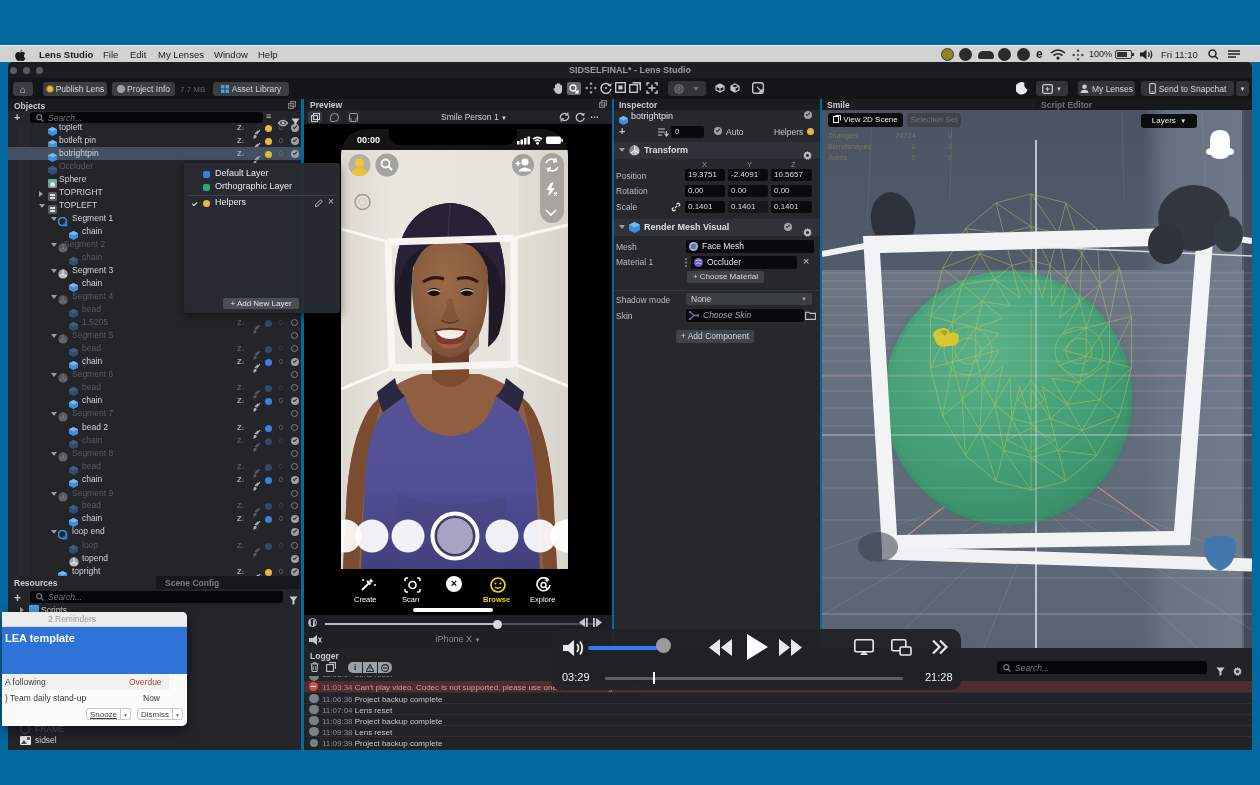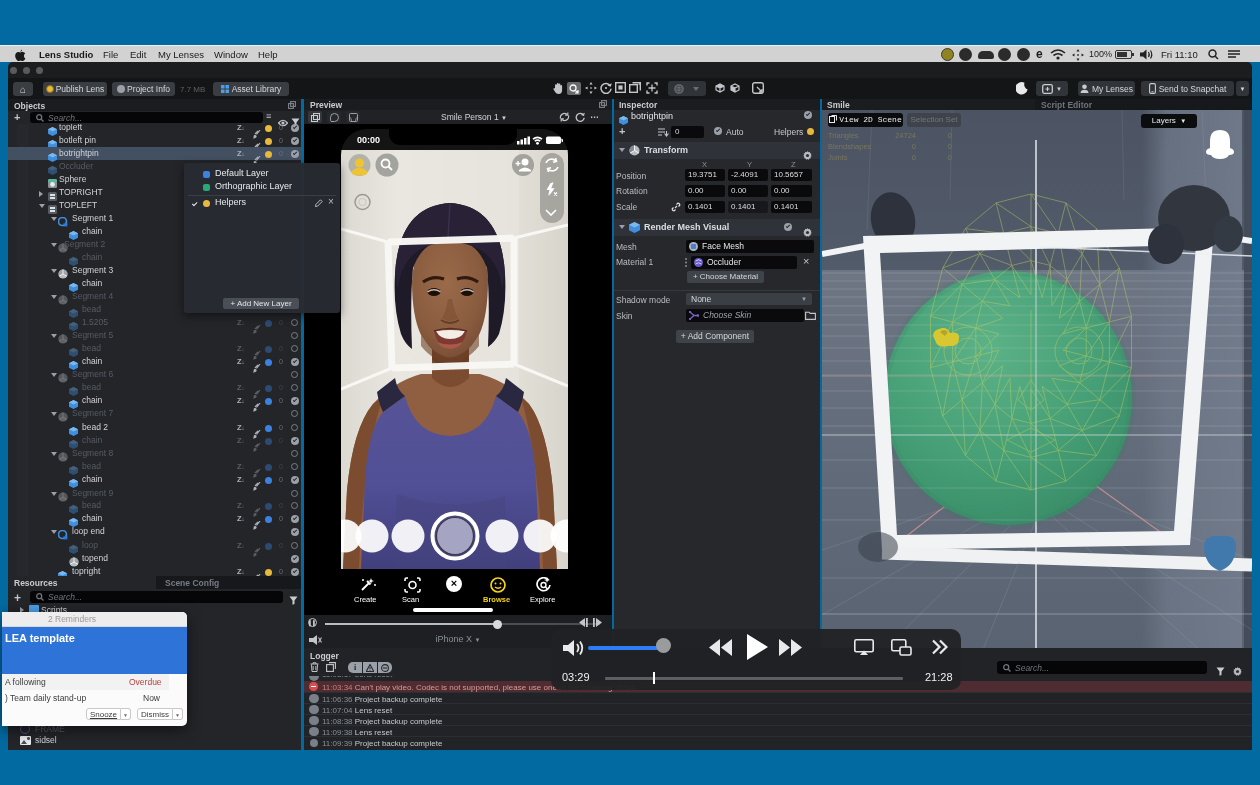--- a/index.html
+++ b/index.html
@@ -60,20 +60,21 @@
       </svg>
     <svg class="abs" style="left:1228px;top:4px;" width="12" height="9" viewBox="0 0 12 9">
         <path d="M0 1 H12 M0 4 H12 M0 7 H8" stroke="#222" stroke-width="1.4"></path>
       </svg>
   </div>
 
   <div class="abs" id="titlebar" style="left:8px;top:62px;width:1244px;height:16px;background:#1c1d1f;border-radius:5px 5px 0 0;">
     <div class="abs" style="left:2px;top:5px;width:7px;height:7px;border-radius:50%;background:#5a5b5e;"></div>
     <div class="abs" style="left:15px;top:5px;width:7px;height:7px;border-radius:50%;background:#5a5b5e;"></div>
     <div class="abs" style="left:28px;top:5px;width:7px;height:7px;border-radius:50%;background:#5a5b5e;"></div>
+    <div class="abs" style="left:0;top:3px;width:1244px;text-align:center;color:#9b9da0;font-size:9px;font-weight:bold;">SIDSELFINAL* - Lens Studio</div>
   </div>
 
   <div class="abs" id="toolbar" style="left:8px;top:78px;width:1244px;height:21px;background:#141517;">
     <div class="btn abs" style="left:5px;top:4px;width:20px;height:14px;font-size:10px;">⌂</div>
     <div class="btn abs" style="left:35px;top:4px;width:64px;height:14px;font-size:8.5px;"><span style="display:inline-block;width:8px;height:8px;border-radius:50%;background:#e8b93c;margin-right:2px;border:1.5px solid #8f6d12;"></span>Publish Lens</div>
     <div class="btn abs" style="left:104px;top:4px;width:63px;height:14px;font-size:8.5px;"><span style="display:inline-block;width:8px;height:8px;border-radius:50%;background:#9aa0a6;margin-right:2px;"></span>Project Info</div>
     <div class="abs" style="left:172px;top:7px;color:#5c6065;font-size:8px;">7.7 MB</div>
     <div class="btn abs" style="left:205px;top:4px;width:76px;height:14px;font-size:8.5px;"><span style="display:inline-block;margin-right:3px;width:8px;height:8px;"><svg width="8" height="8">
             <rect width="3.5" height="3.5" fill="#4a9fe8"></rect>
             <rect x="4.5" width="3.5" height="3.5" fill="#4a9fe8"></rect>
@@ -982,21 +983,21 @@
           <text x="94" y="28" text-anchor="end">24724</text>
           <text x="130" y="28" text-anchor="end">0</text>
         <text x="6" y="39">Blendshapes</text>
           <text x="94" y="39" text-anchor="end">0</text>
           <text x="130" y="39" text-anchor="end">0</text>
         <text x="6" y="50">Joints</text>
           <text x="94" y="50" text-anchor="end">0</text>
           <text x="130" y="50" text-anchor="end">0</text>
       </g>
     </svg>
-    <div class="abs" style="left:6px;top:14px;width:75px;height:14px;background:#0b0c0e;border-radius:3px;color:#e8e9ea;font-size:8px;line-height:14px;text-align:center;font-family:Liberation Mono, monospace;"><svg width="8" height="8" viewBox="0 0 8 8" style="vertical-align:-1px;margin-right:2px;">
+    <div class="abs" style="left:6px;top:14px;width:75px;height:14px;background:#0b0c0e;border-radius:3px;color:#e8e9ea;font-size:8px;line-height:14px;text-align:center;"><svg width="8" height="8" viewBox="0 0 8 8" style="vertical-align:-1px;margin-right:2px;">
           <rect x="0.5" y="1.5" width="5" height="6" fill="none" stroke="#e8e9ea" stroke-width="1"></rect>
           <path d="M2.5 0.5 H7.5 V5.5" fill="none" stroke="#e8e9ea" stroke-width="1"></path>
         </svg>View 2D Scene</div>
     <div class="abs" style="left:85px;top:14px;width:54px;height:14px;background:#3f444c;border-radius:3px;color:#70767e;font-size:8px;line-height:14px;text-align:center;">Selection Set</div>
     <div class="abs" style="left:319px;top:15px;width:56px;height:14px;background:#0b0c0e;border-radius:3px;color:#e8e9ea;font-size:8px;line-height:14px;text-align:center;">Layers &nbsp;<span style="font-size:6px;">▼</span></div>
   </div>
 
   <div class="abs" id="logger" style="left:304px;top:648px;width:948px;height:102px;background:#212327;font-family:'Liberation Mono',monospace;">
     <div class="abs" style="left:6px;top:3px;color:#c9cbce;font-size:8.5px;font-weight:bold;font-family:'Liberation Sans',sans-serif;">Logger</div>
     <svg class="abs" style="left:6px;top:14px;" width="9" height="10" viewBox="0 0 9 10">

